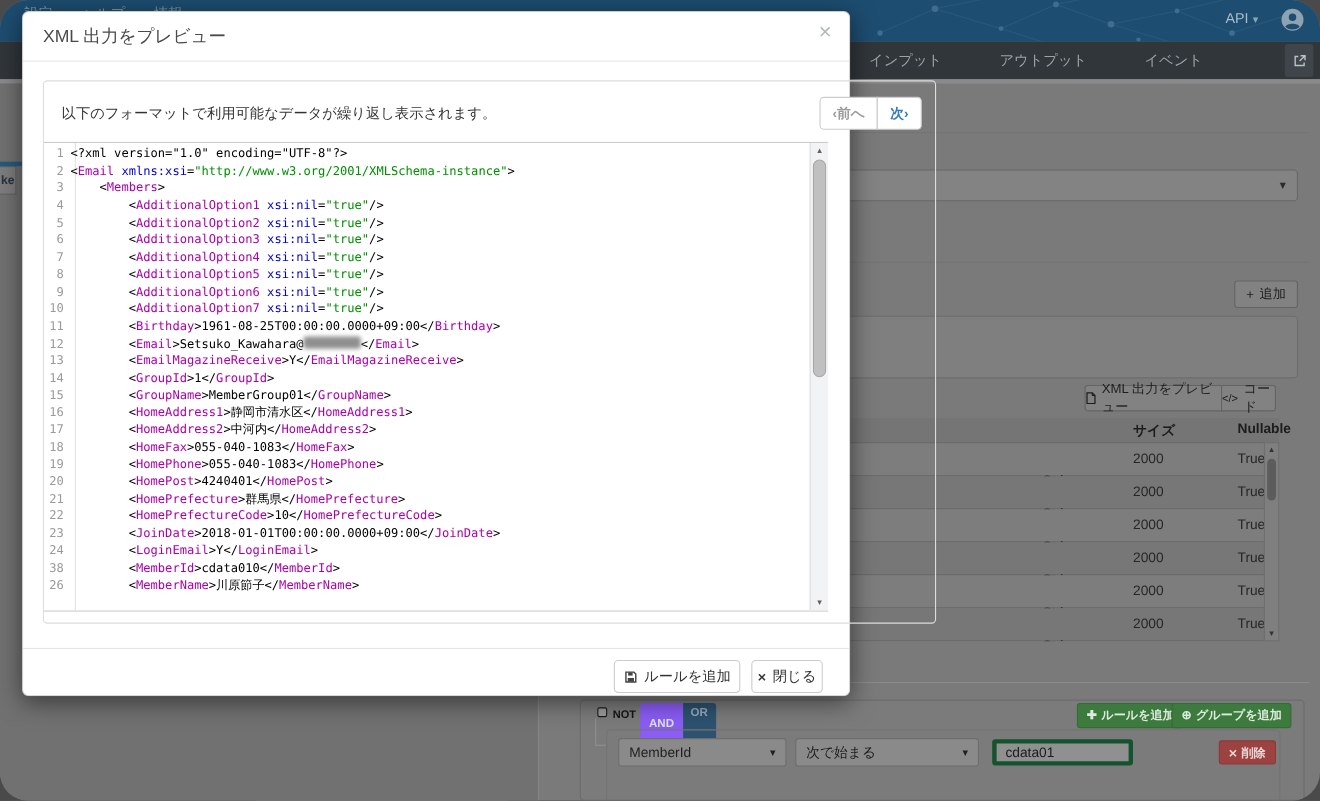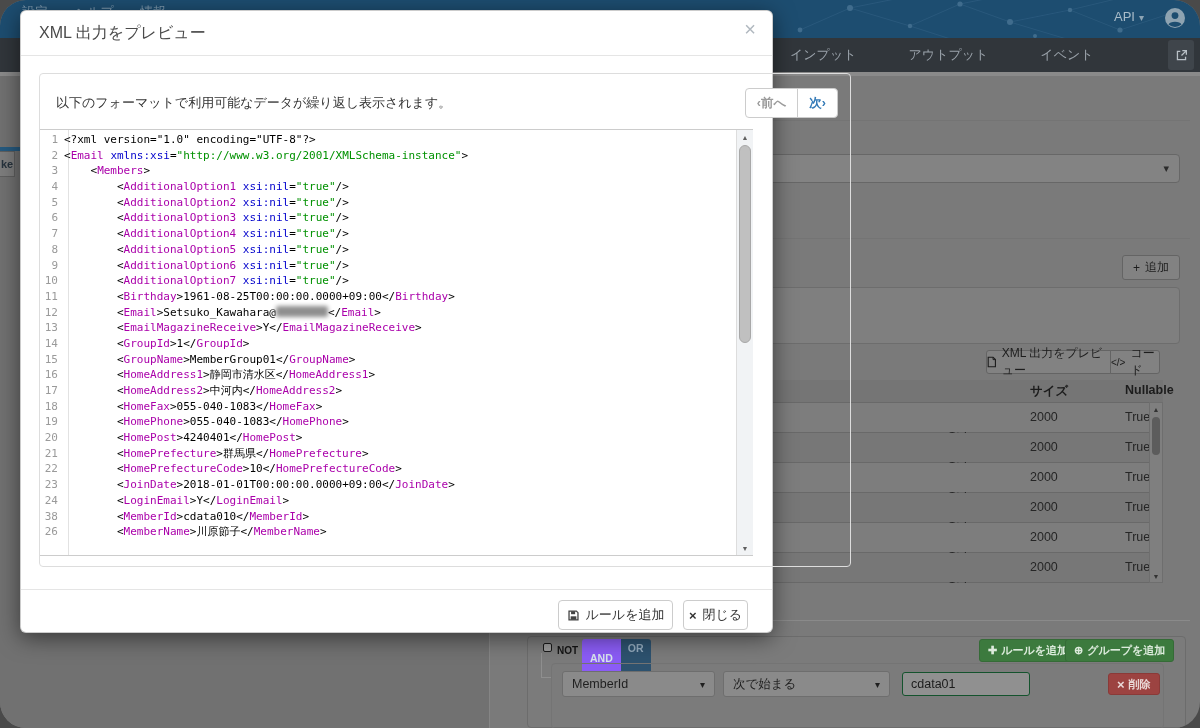--- a/index.html
+++ b/index.html
@@ -75,21 +75,21 @@
   .green-btn{position:absolute;top:2px;background:#3c7a3e;border:1px solid #356b37;border-radius:3px;
              color:#dcebdc;font-size:11px;font-weight:bold;padding:3px 8px;display:flex;
              align-items:center;gap:4px;cursor:pointer;}
   .connector-v{position:absolute;left:13px;top:16px;width:1px;height:24px;background:#8f8f8f;}
   .connector-h{position:absolute;left:13px;top:40px;width:10px;height:1px;background:#8f8f8f;}
   .rule-box{position:absolute;left:23px;top:26px;width:613px;height:66px;border:1px solid #747474;border-radius:4px;}
   .rule-select{position:absolute;top:7px;height:26px;background:#8a8a8a;border:1px solid #6e6e6e;
                border-radius:3px;font-size:12.5px;color:#1f1f1f;display:flex;align-items:center;
                padding:0 9px;cursor:pointer;}
   .rule-select .chev{margin-left:auto;font-size:10px;}
-  .rule-input{position:absolute;top:8px;height:24px;background:#909090;border:1px solid #14532d;
+  .rule-input{position:absolute;top:8px;height:24px;background:#909090;border:4px solid #14532d;
               border-radius:3px;font-size:12.5px;color:#1c1c1c;padding:0 8px;
               font-family:"Liberation Sans",sans-serif;}
   .del-btn{position:absolute;left:556px;top:9px;height:22px;background:#9c4341;border:1px solid #8a3a38;
            border-radius:3px;color:#ead9d8;font-size:11px;font-weight:bold;padding:0 8px;
            display:flex;align-items:center;gap:4px;cursor:pointer;}
 
   
   .modal{position:absolute;left:20px;top:10px;width:753px;height:623px;background:#fff;
          border-radius:6px;box-shadow:0 5px 22px rgba(0,0,0,.5);border:1px solid rgba(0,0,0,.2);}
   .modal-title{position:absolute;left:18px;top:12px;font-size:16px;color:#4a4a4a;}

